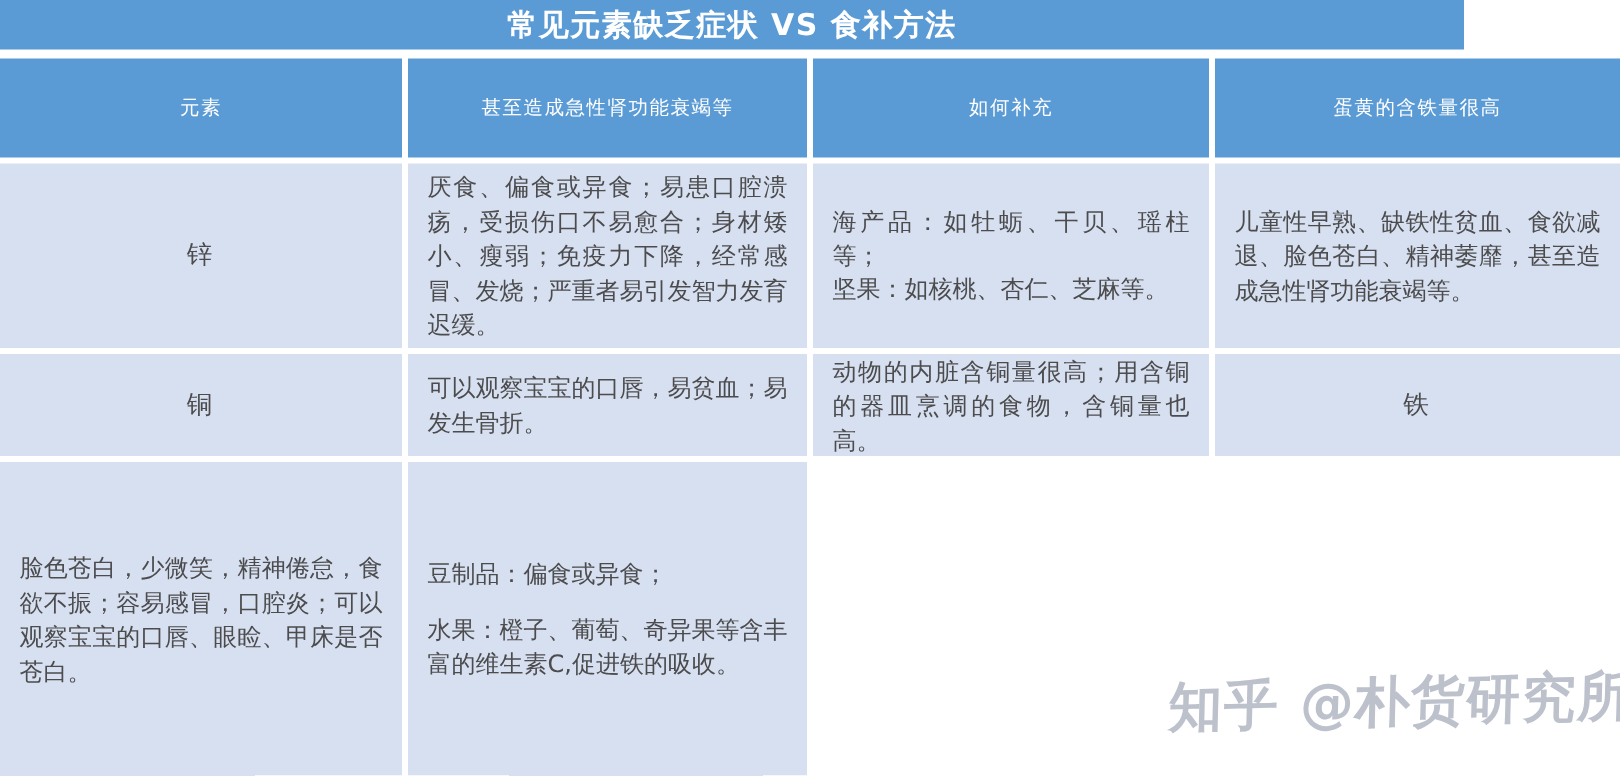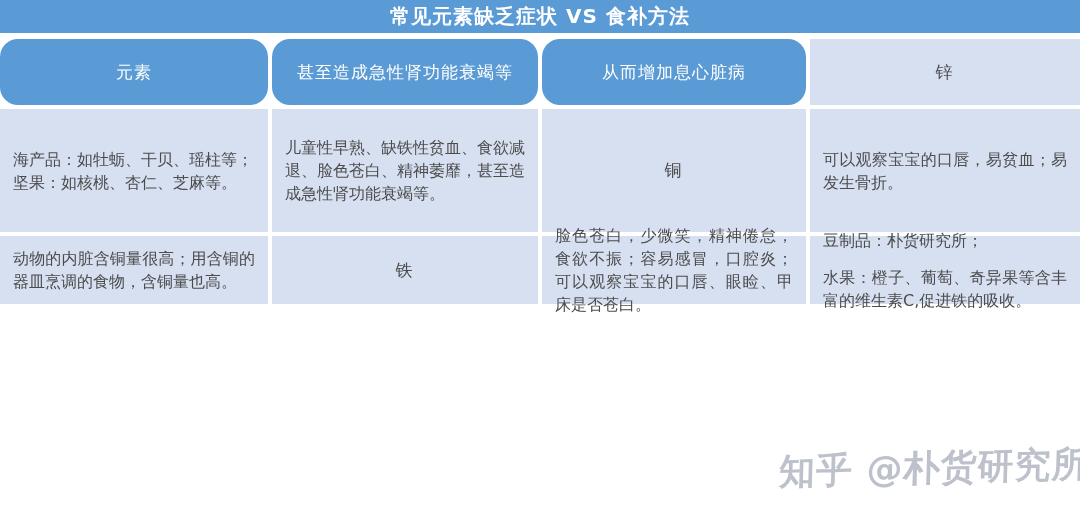--- a/index.html
+++ b/index.html
@@ -10,43 +10,42 @@
   }
   *{margin:0;padding:0;box-sizing:border-box;}
   html,body{background:#fff;}
   body{
     font-family:"DejaVu Sans","Liberation Sans",sans-serif;
     width:1080px;height:517px;overflow:hidden;
   }
   .page{position:relative;width:1080px;height:517px;background:#fff;}
 
   .title-bar{
-    width:1080px;height:33px;line-height:33px;
+    width:976px;height:33px;line-height:33px;
     background:var(--header-blue);
     color:var(--header-text);
     font-size:20px;font-weight:bold;text-align:center;letter-spacing:1px;
   }
 
   .grid{
     margin-top:6px;
     display:grid;
     grid-template-columns:268px 266px 264px 270px;
     grid-template-rows:66px 123px 68px 209px;
     gap:4px;
     background:#fff;
     width:1080px;
   }
 
   .th{
     background:var(--header-blue);
     color:var(--header-text);
-    font-size:17px;letter-spacing:1px;
+    font-size:13px;letter-spacing:1px;
     display:flex;align-items:center;justify-content:center;
     text-align:center;
-    border-radius:18px;
   }
 
   .cell{
     background:var(--row-bg);
     color:var(--body-text);
     font-size:16px;line-height:23px;
   }
   .el{
     display:flex;align-items:center;justify-content:center;
     font-size:17px;letter-spacing:2px;
@@ -75,23 +74,27 @@
 <body>
 
 <div class="page">
 
   <div class="title-bar">常见元素缺乏症状 VS 食补方法</div>
 
   <div class="grid">
 
     <div class="th">元素</div>
     <div class="th">甚至造成急性肾功能衰竭等</div>
-    <div class="th">从而增加息心脏病</div>
+    <div class="th">如何补充</div>
+    <div class="th">蛋黄的含铁量很高</div>
 
     <div class="cell el">锌</div>
+    <div class="cell txt">
+      <p>厌食、偏食或异食；易患口腔溃疡，受损伤口不易愈合；身材矮小、瘦弱；免疫力下降，经常感冒、发烧；严重者易引发智力发育迟缓。</p>
+    </div>
     <div class="cell txt gap-lg">
       <p>海产品：如牡蛎、干贝、瑶柱等；</p>
       <p>坚果：如核桃、杏仁、芝麻等。</p>
     </div>
     <div class="cell txt">
       <p>儿童性早熟、缺铁性贫血、食欲减退、脸色苍白、精神萎靡，甚至造成急性肾功能衰竭等。</p>
     </div>
 
     <div class="cell el">铜</div>
     <div class="cell txt">
@@ -99,21 +102,21 @@
     </div>
     <div class="cell txt">
       <p>动物的内脏含铜量很高；用含铜的器皿烹调的食物，含铜量也高。</p>
     </div>
 
     <div class="cell el">铁</div>
     <div class="cell txt">
       <p>脸色苍白，少微笑，精神倦怠，食欲不振；容易感冒，口腔炎；可以观察宝宝的口唇、眼睑、甲床是否苍白。</p>
     </div>
     <div class="cell txt gap-md">
-      <p>豆制品：朴货研究所；</p>
+      <p>豆制品：偏食或异食；</p>
       <p>水果：橙子、葡萄、奇异果等含丰富的维生素C,促进铁的吸收。</p>
     </div>
 
   </div>
 
   <div class="watermark">知乎 @朴货研究所</div>
 
 </div>
 
 </body></html>

